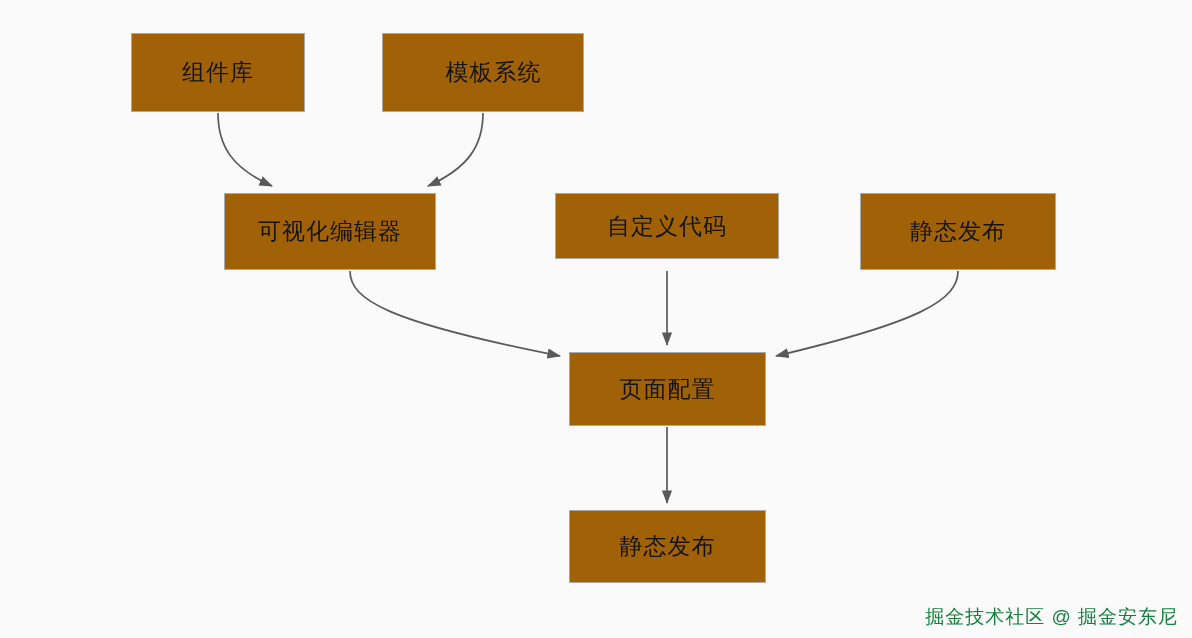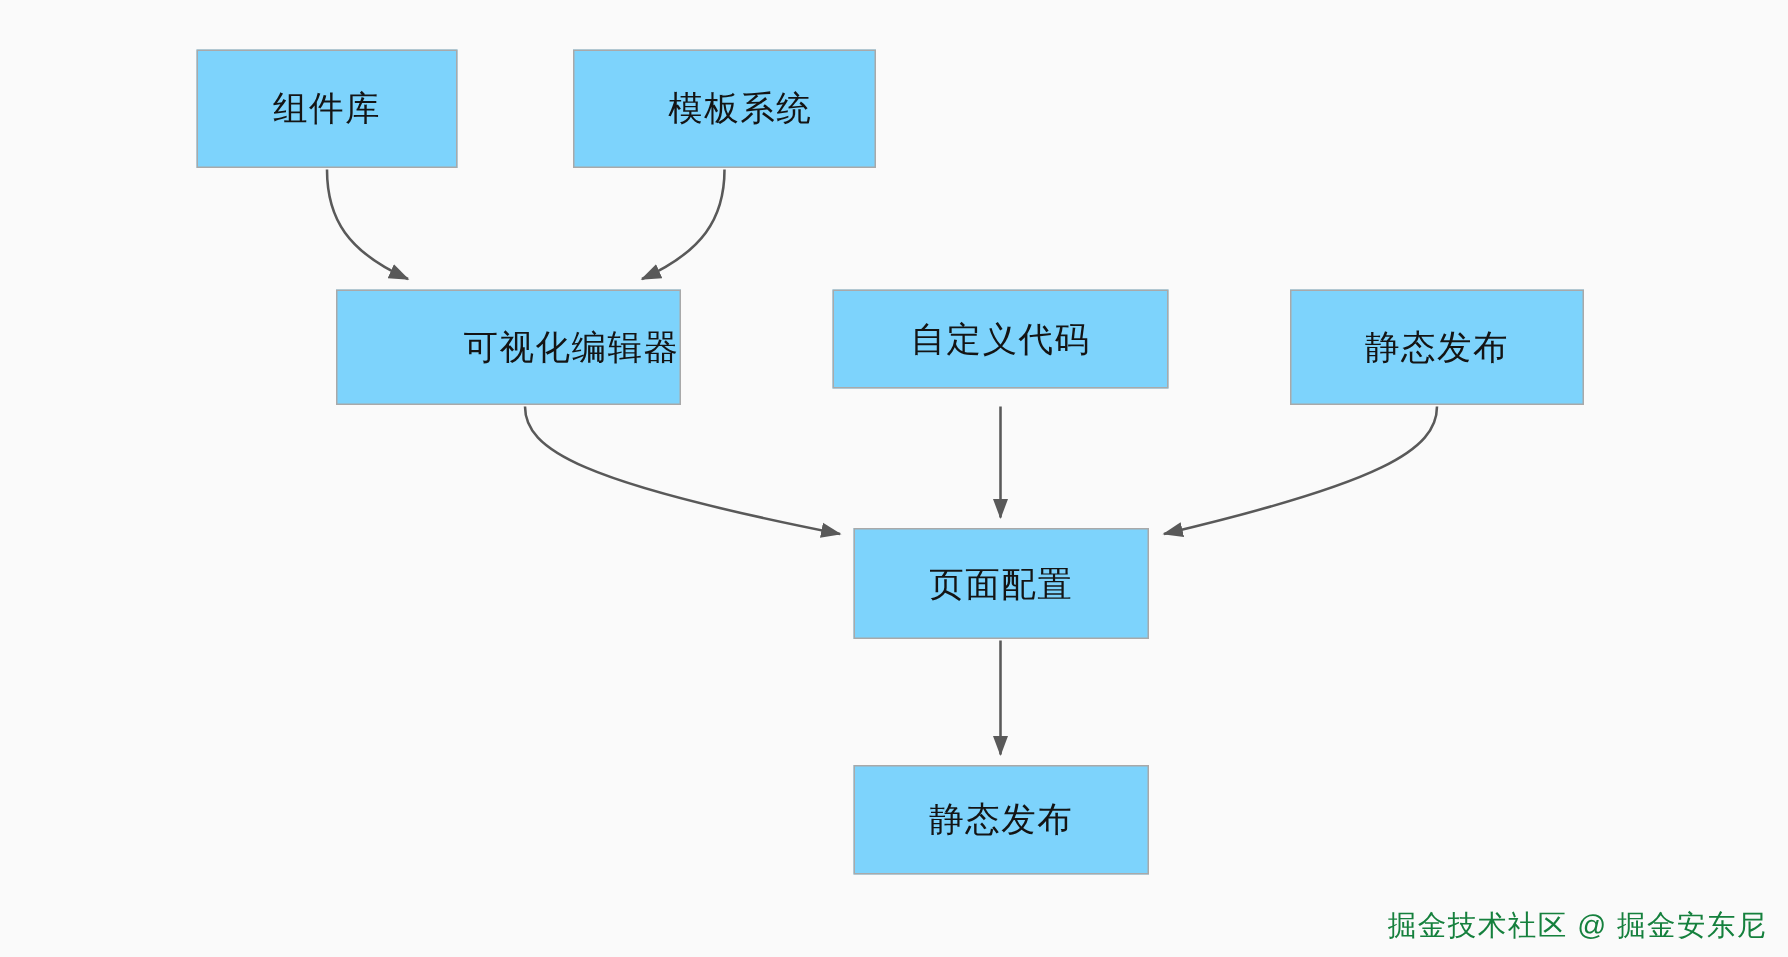--- a/index.html
+++ b/index.html
@@ -22,21 +22,21 @@
   #edges {
     position: absolute;
     left: 0;
     top: 0;
     width: 1192px;
     height: 638px;
   }
   .node {
     position: absolute;
     box-sizing: border-box;
-    background: #7dd3fc;
+    background: #a16207;
     border: 1.5px solid #a9a9a9;
     display: flex;
     align-items: center;
     justify-content: center;
     color: #141414;
     font-size: 23px;
     letter-spacing: 1px;
     white-space: nowrap;
   }
   .node-label {
@@ -80,21 +80,21 @@
   </svg>
 
   <div class="node" style="left:131px; top:33px; width:174px; height:79px;">
     <span class="node-label">组件库</span>
   </div>
 
   <div class="node" style="left:382px; top:33px; width:202px; height:79px;padding-left:21px;">
     <span class="node-label">模板系统</span>
   </div>
 
-  <div class="node" style="left:224px; top:193px; width:230px; height:77px;justify-content:flex-end;">
+  <div class="node" style="left:224px; top:193px; width:212px; height:77px;">
     <span class="node-label">可视化编辑器</span>
   </div>
 
   <div class="node" style="left:555px; top:193px; width:224px; height:66px;">
     <span class="node-label">自定义代码</span>
   </div>
 
   <div class="node" style="left:860px; top:193px; width:196px; height:77px;">
     <span class="node-label">静态发布</span>
   </div>

